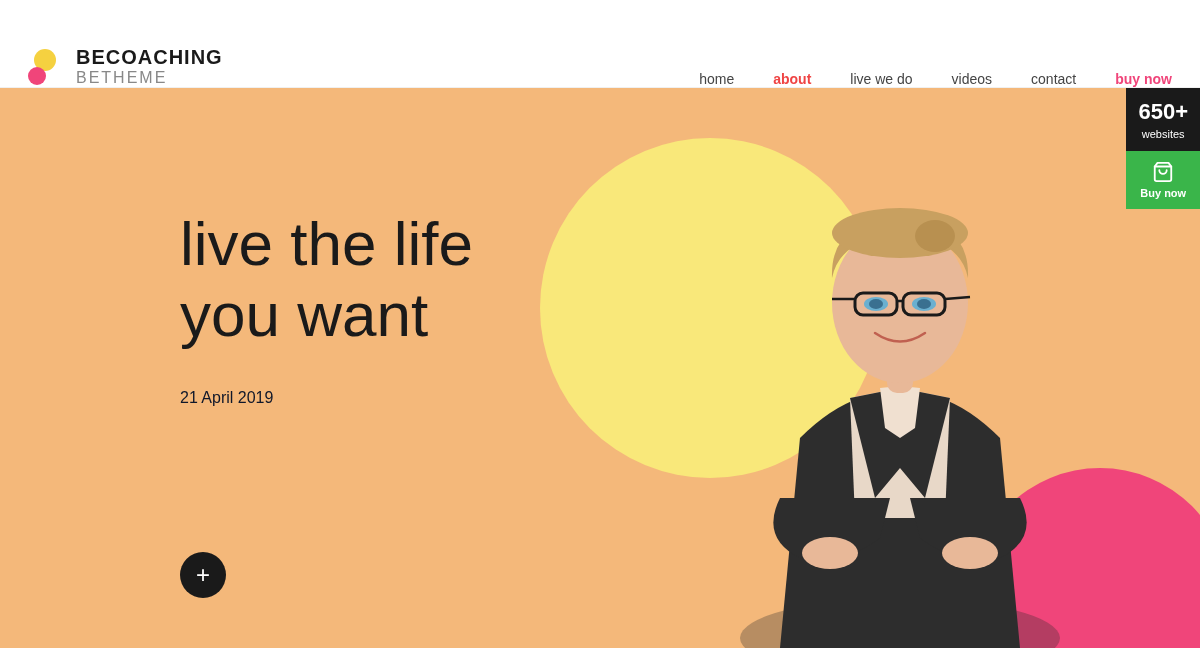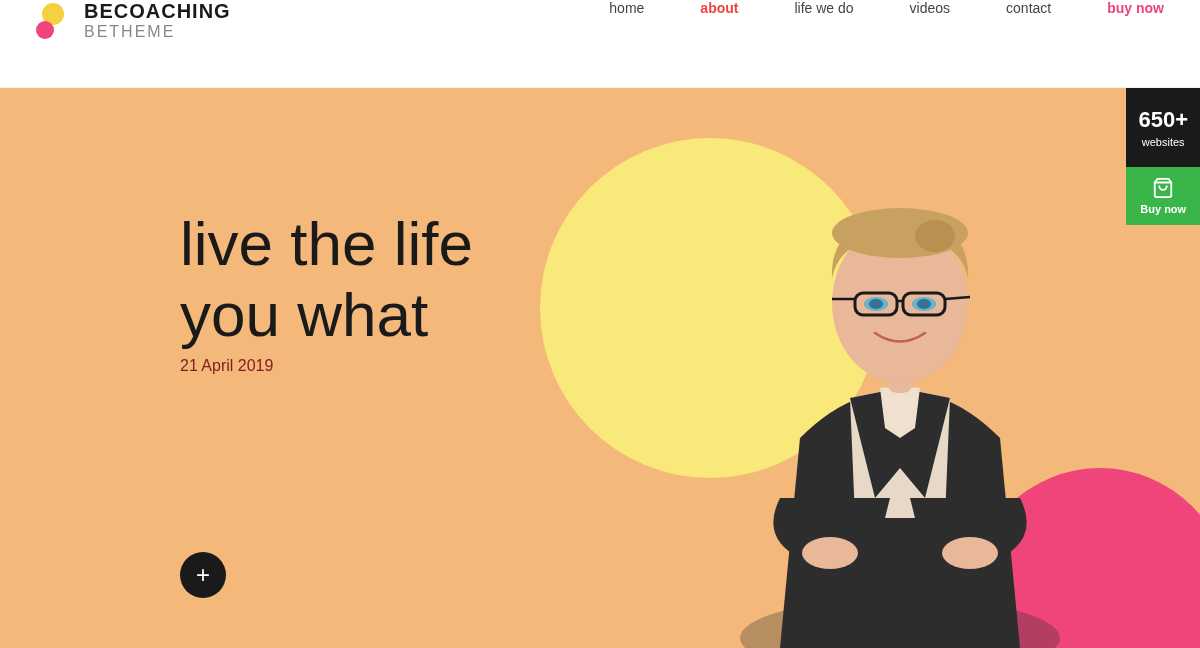--- a/index.html
+++ b/index.html
@@ -4,23 +4,23 @@
   <style>
     * { margin: 0; padding: 0; box-sizing: border-box; }
     body { width: 1200px; height: 648px; overflow: hidden; font-family: 'Arial', sans-serif; }
 
     
     .header {
       width: 100%;
       height: 88px;
       background: #fff;
       display: flex;
-      align-items: flex-start;
+      align-items: flex-end;
       justify-content: space-between;
-      padding: 0 36px;
+      padding: 0 28px;
       border-bottom: 1px solid #f0f0f0;
       position: relative;
       z-index: 10;
     }
     .logo-area {
       display: flex;
       align-items: center;
       gap: 12px;
     }
     .logo-dots {
@@ -58,21 +58,21 @@
     }
     .logo-sub {
       font-size: 16px;
       letter-spacing: 2px;
       color: #888;
       font-weight: 400;
     }
     .nav {
       display: flex;
       align-items: center;
-      gap: 56px;
+      gap: 39px;
     }
     .nav-item {
       font-size: 14px;
       color: #444;
       text-decoration: none;
       cursor: pointer;
       font-weight: 400;
     }
     .nav-item.active { font-weight: 700; color: #ef4444; }
     .nav-item.buy-now { color: #f0457a; font-weight: 700; }
@@ -113,24 +113,25 @@
     .hero-content {
       position: absolute;
       left: 180px;
       top: 120px;
     }
     .hero-heading {
       font-size: 62px;
       font-weight: 300;
       color: #1a1a1a;
       line-height: 1.15;
+      margin-bottom: 32px;
     }
     .hero-details {
       font-size: 16px;
-      color: #7f1d1d;
+      color: #0f172a;
       line-height: 1.9;
     }
 
     
     .plus-btn {
       position: absolute;
       bottom: 50px;
       left: 180px;
       width: 46px;
       height: 46px;
@@ -151,21 +152,21 @@
       position: absolute;
       right: 0;
       top: 88px;
       display: flex;
       flex-direction: column;
       z-index: 20;
     }
     .side-panel-top {
       background: #1a1a1a;
       color: #fff;
-      padding: 18px 12px;
+      padding: 10px 12px;
       text-align: center;
       font-size: 11px;
       line-height: 1.3;
     }
     .side-panel-top .count {
       font-size: 22px;
       font-weight: 700;
       display: block;
     }
     .side-panel-buy {
@@ -207,36 +208,36 @@
       <div class="dot-pink"></div>
     </div>
     <div class="logo-text">
       <span class="logo-title">BECOACHING</span>
       <span class="logo-sub">BETHEME</span>
     </div>
   </div>
   <nav class="nav">
     <a class="nav-item">home</a>
     <a class="nav-item active">about</a>
-    <a class="nav-item">life we do</a>
+    <a class="nav-item">live we do</a>
     <a class="nav-item">videos</a>
     <a class="nav-item">contact</a>
     <a class="nav-item buy-now">buy now</a>
   </nav>
 </header>
 
 <section class="hero">
 
   <div class="circle-yellow"></div>
   <div class="circle-pink"></div>
 
   <div class="hero-content">
     <h1 class="hero-heading">
       <span>live the life</span><br>
-      <span>you what</span>
+      <span>you want</span>
     </h1>
     <div class="hero-details">
       <div>21 April 2019</div>
     </div>
   </div>
 
   <svg class="woman-svg" viewBox="0 0 440 530" xmlns="http://www.w3.org/2000/svg">
 
     <ellipse cx="220" cy="520" rx="160" ry="40" fill="#2a2a2a" opacity="0.3"></ellipse>
 

